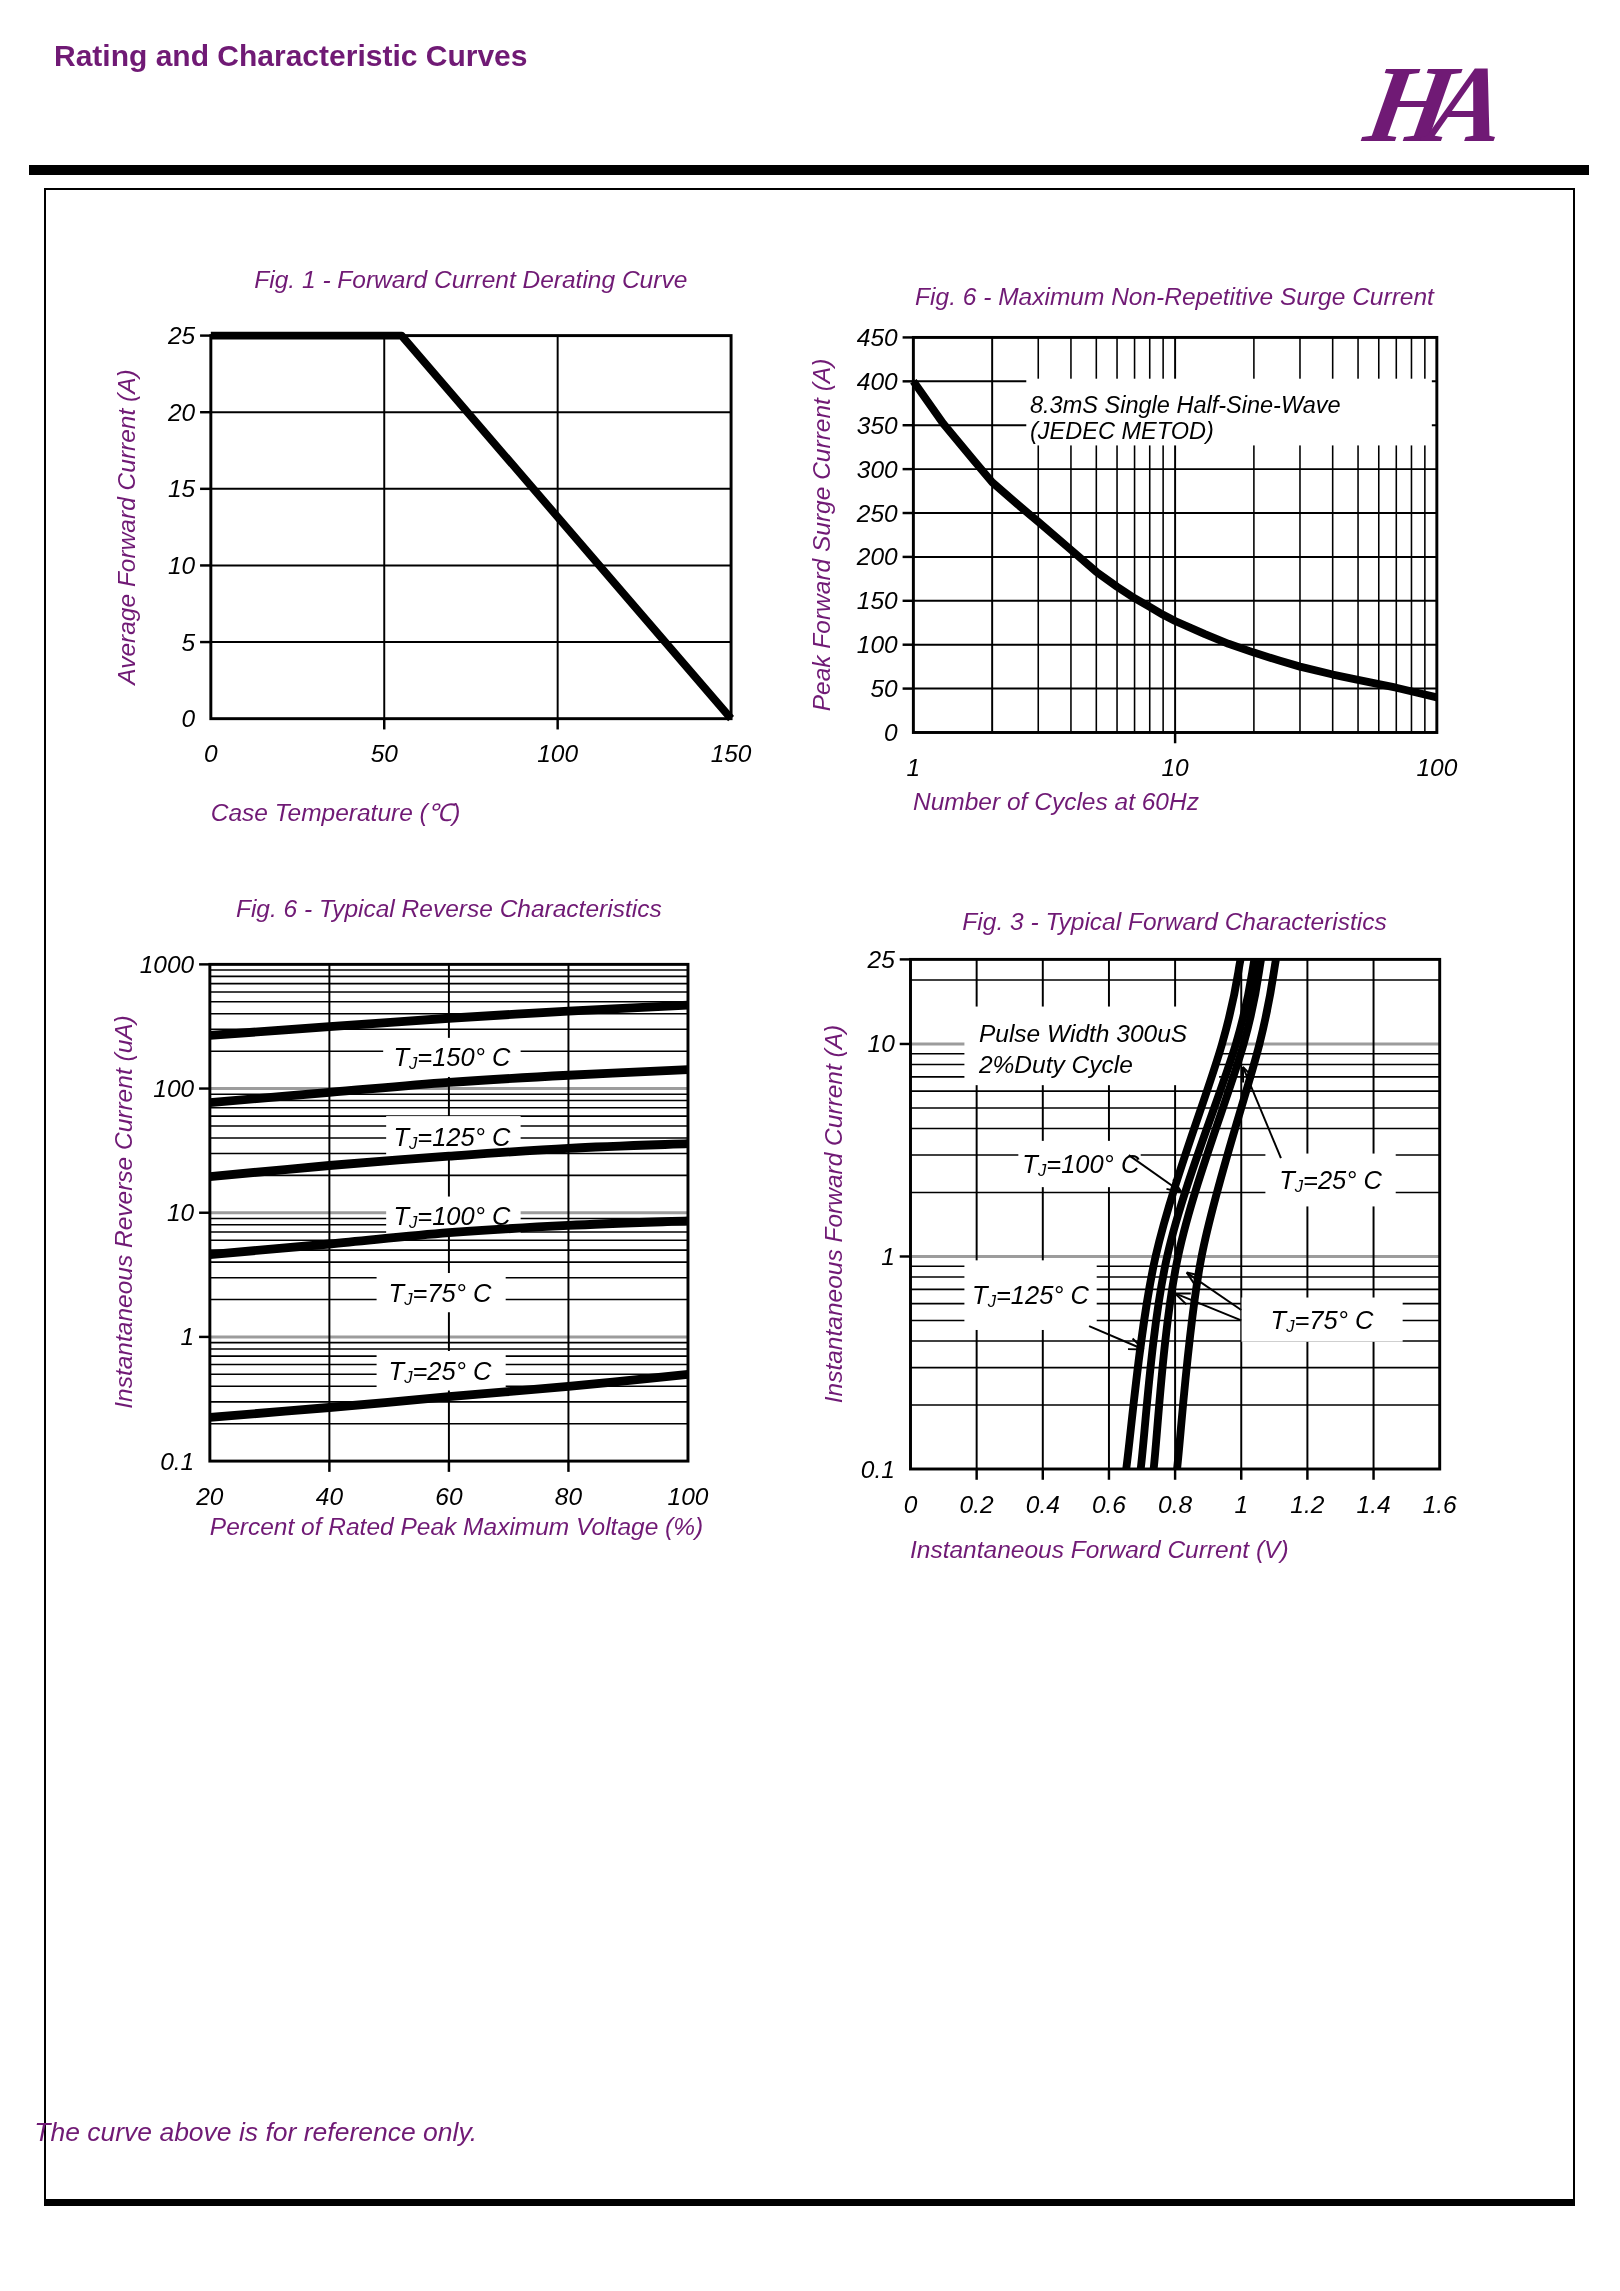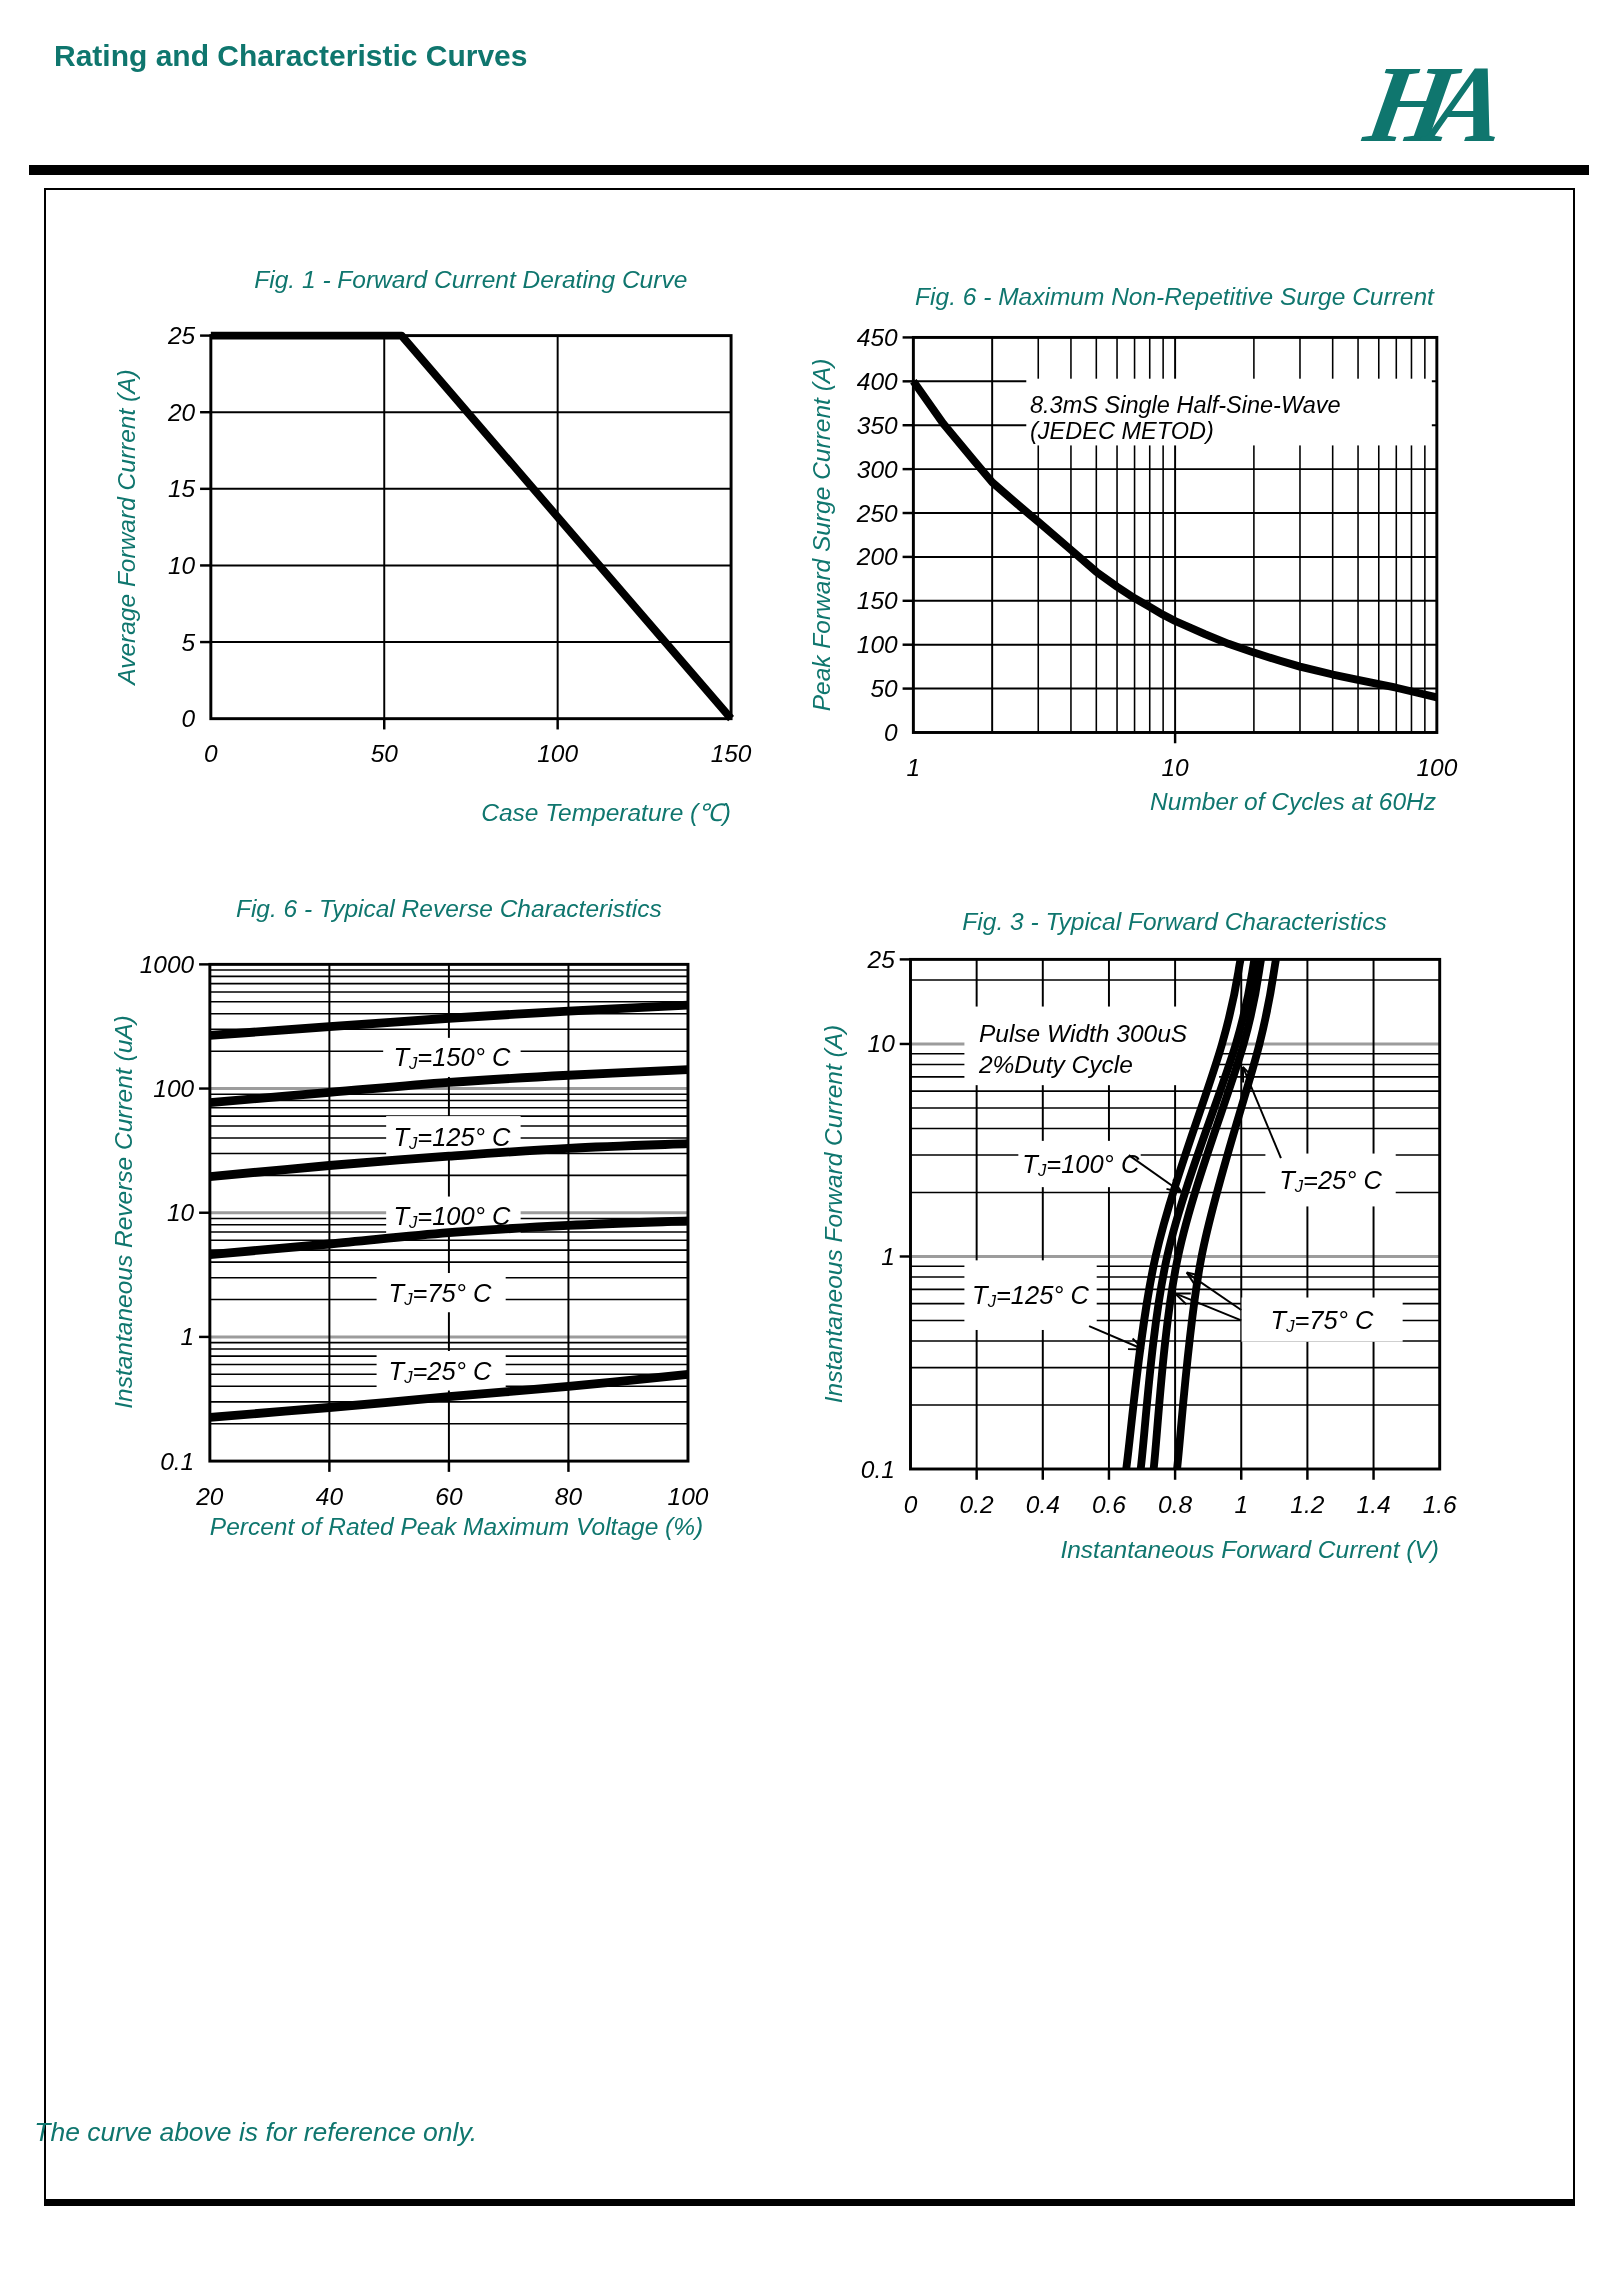--- a/index.html
+++ b/index.html
@@ -1,30 +1,30 @@
 <!DOCTYPE html>
 <html><head>
 <meta charset="utf-8">
 <style>
   html,body{margin:0;padding:0;background:#fff;}
   .page{position:relative;width:1620px;height:2292px;background:#fff;overflow:hidden;
-        font-family:"Liberation Sans",sans-serif;color:#0f766e;}
+        font-family:"Liberation Sans",sans-serif;color:#701a75;}
   .title1,.title2{position:absolute;left:54px;font-size:30px;font-weight:bold;white-space:nowrap;}
   .title1{top:39px;}
   .title2{top:86px;}
   .logo{position:absolute;left:1368px;top:41px;font-family:"Liberation Serif",serif;
         font-style:italic;font-weight:bold;font-size:110px;letter-spacing:-21.6px;
         transform:skewX(-10deg);white-space:nowrap;}
   .rule{position:absolute;left:29px;top:165px;width:1560px;height:9.8px;background:#000;}
   .frame{position:absolute;left:44px;top:188px;width:1527px;height:2009px;
          border:2.9px solid #000;border-bottom-width:7.8px;font-style:italic;}
   .fig{position:absolute;}
   .fig svg{position:absolute;left:0;top:0;}
   .fig-title{position:absolute;text-align:center;font-size:24.5px;white-space:nowrap;}
-  .xlabel{position:absolute;text-align:right;font-size:24.5px;white-space:nowrap;}
+  .xlabel{position:absolute;text-align:left;font-size:24.5px;white-space:nowrap;}
   .ylabel{position:absolute;font-size:24.5px;white-space:nowrap;
           transform:translate(-50%,-50%) rotate(-90deg);}
   .footer-note{position:absolute;font-size:26.5px;white-space:nowrap;text-align:center;}
   #fig1{left:11.8px;top:64px;width:725px;height:608px;}
   #fig2{left:737px;top:64px;width:745px;height:608px;}
   #fig3{left:11.8px;top:691px;width:725px;height:686px;}
   #fig4{left:737px;top:691px;width:745px;height:686px;}
 </style>
 </head>
 <body>

